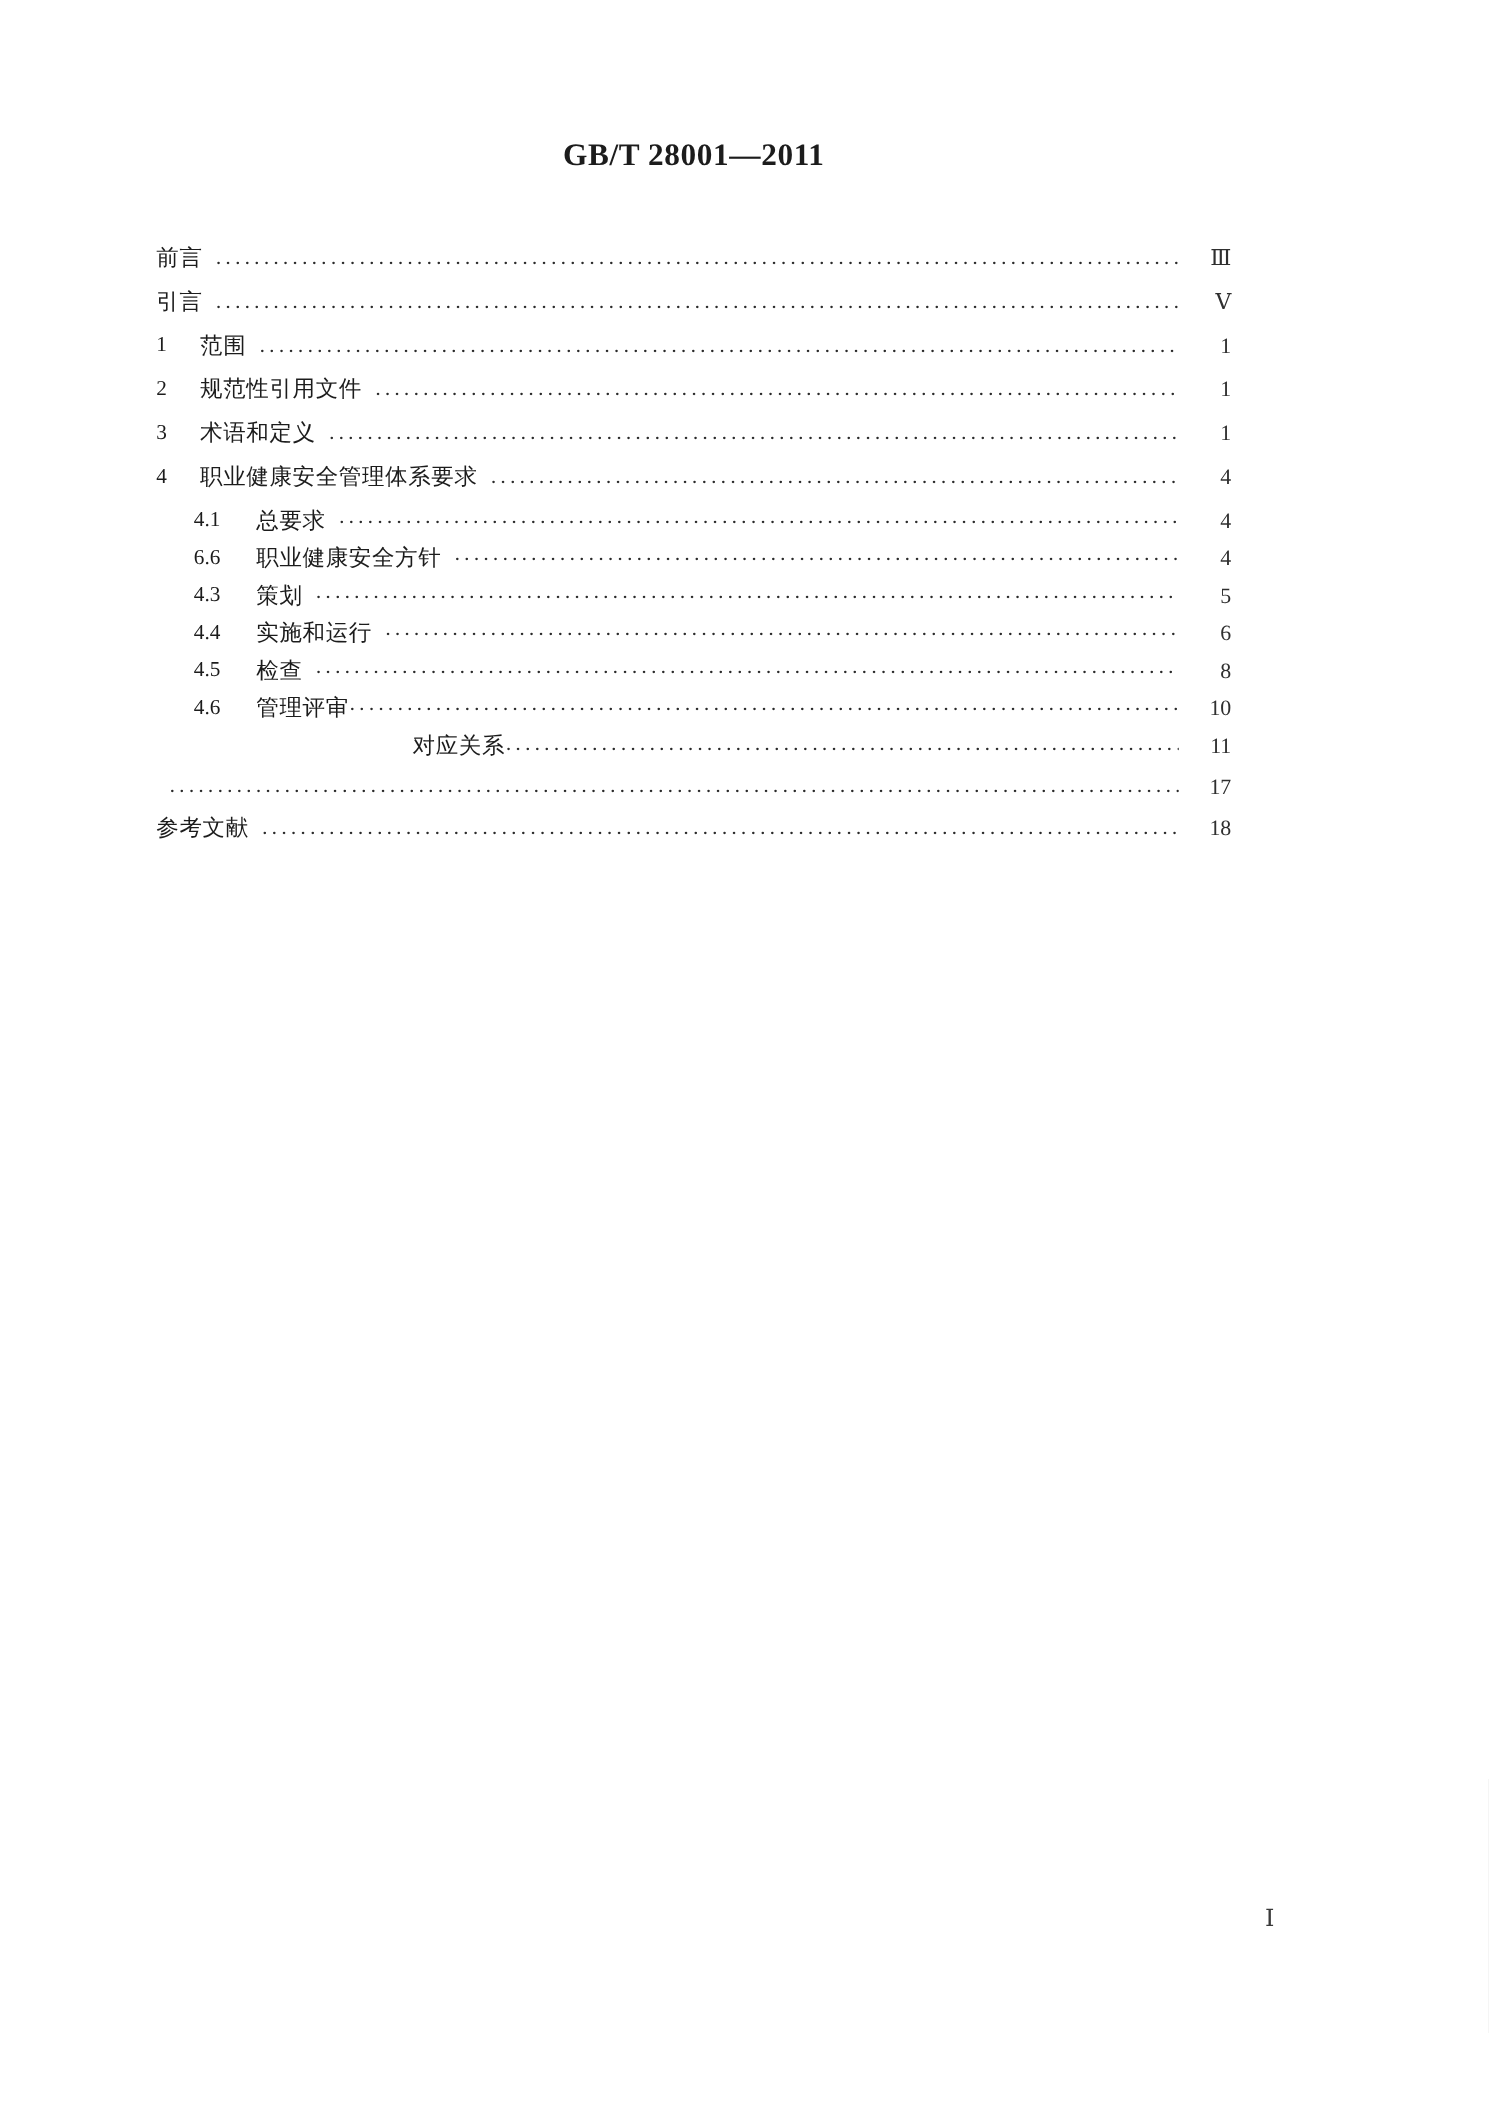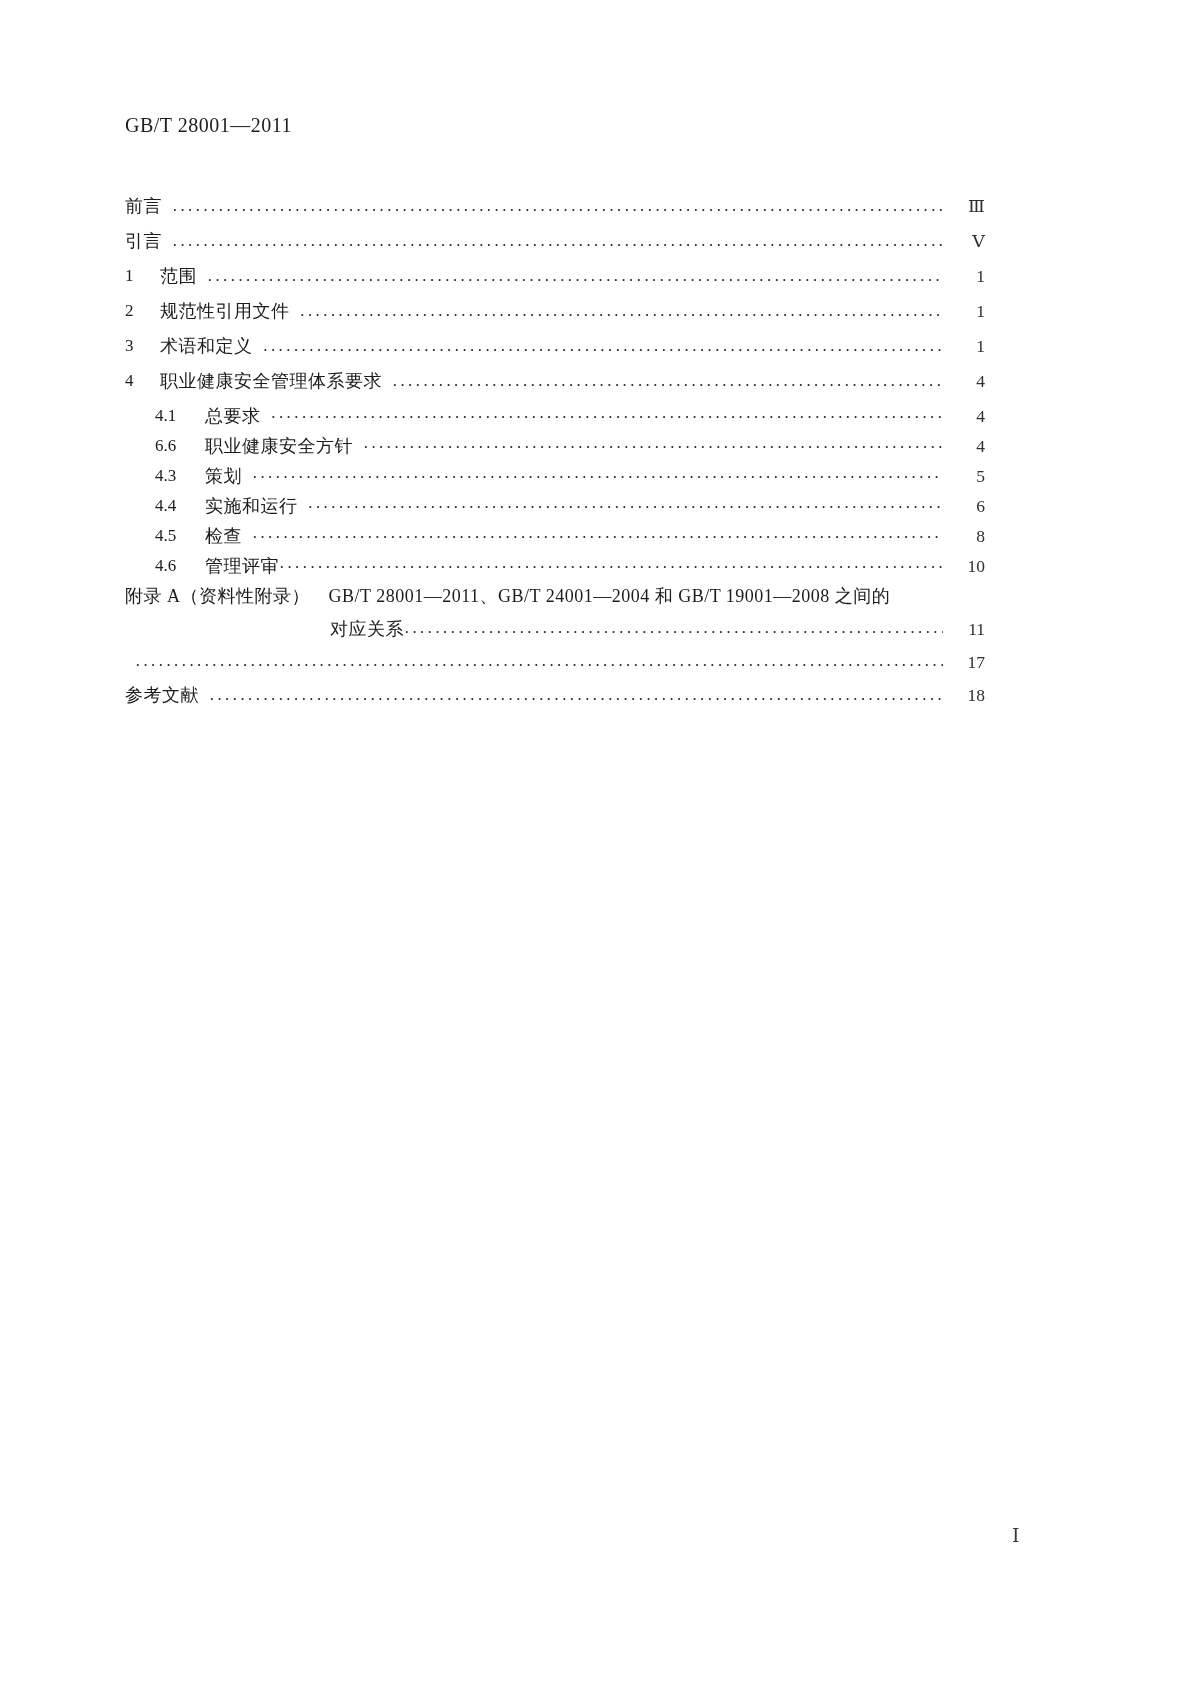--- a/index.html
+++ b/index.html
@@ -10,23 +10,23 @@
     margin: 0 auto;
     background: #ffffff;
     font-family: "Liberation Serif", "DejaVu Serif", serif;
     color: #1c1c1c;
     overflow: hidden;
   }
   .content {
     padding: 112px 206px 0 125px; 
   }
   .doc-header {
-    text-align: left;
-    font-weight: normal;
-    font-size: 20px;
+    text-align: center;
+    font-weight: bold;
+    font-size: 25px;
     line-height: 26px;
     letter-spacing: 0.5px;
   }
   .doc-title {
     margin: 62px 0 0 0;
     text-align: center;
     font-size: 37px;
     font-weight: bold;
     line-height: 48px;
     font-family: "Liberation Sans", "DejaVu Sans", sans-serif;
@@ -158,26 +158,20 @@
     <span class="toc-label">检查</span>
     <span class="leader">············································································································································································································································································································</span>
     <span class="toc-page">8</span>
   </div>
         <div class="toc-row sub tight">
     <span class="toc-num">4.6</span>
     <span class="toc-label">管理评审</span>
     <span class="leader">············································································································································································································································································································</span>
     <span class="toc-page">10</span>
   </div>
-        <div class="toc-row appendix nodots">
-    <span class="toc-num"></span>
-    <span class="toc-label">附录 A（资料性附录）　GB/T 28001—2011、GB/T 24001—2004 和 GB/T 19001—2008 之间的</span>
-    <span class="leader"></span>
-    <span class="toc-page"></span>
-  </div>
         <div class="toc-row appendix-continuation tight">
     <span class="toc-num"></span>
     <span class="toc-label">对应关系</span>
     <span class="leader">············································································································································································································································································································</span>
     <span class="toc-page">11</span>
   </div>
         <div class="toc-row appendix">
     <span class="toc-num"></span>
     <span class="leader">············································································································································································································································································································</span>
     <span class="toc-page">17</span>

